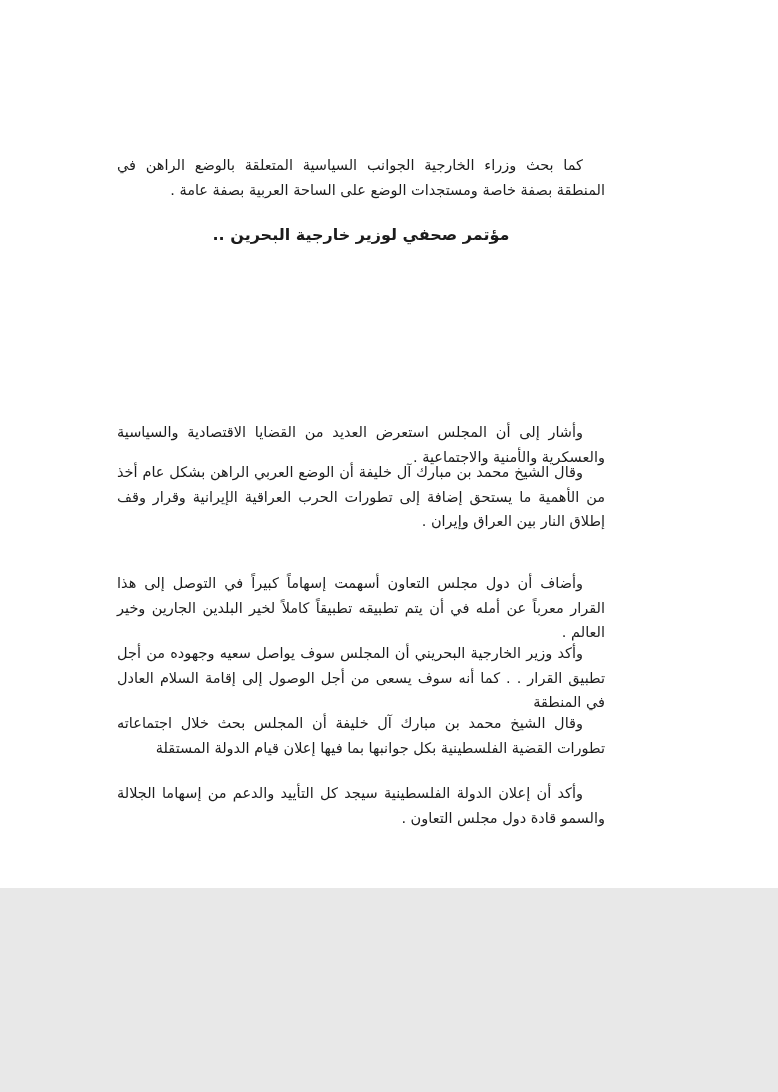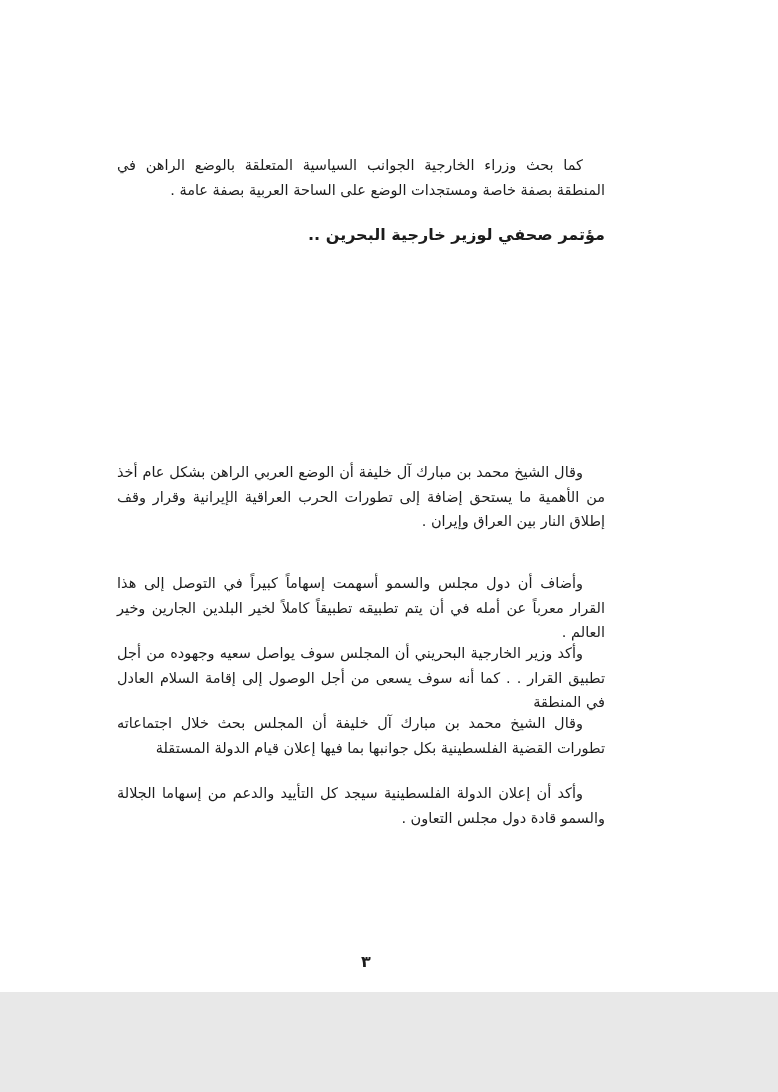--- a/index.html
+++ b/index.html
@@ -3,21 +3,21 @@
 <meta charset="utf-8">
 <style>
   html, body {
     margin: 0;
     padding: 0;
     background: #e8e8e8;
   }
   .page {
     position: relative;
     width: 778px;
-    height: 992px;
+    height: 888px;
     margin: 0 auto;
     background: #ffffff;
     overflow: hidden;
     font-family: "DejaVu Sans", sans-serif;
     color: #1c1c1c;
   }
   .para {
     position: absolute;
     right: 173px;
     width: 488px;
@@ -30,21 +30,21 @@
     font-size: 14.5px;
     line-height: 24.5px;
     letter-spacing: 0.1px;
   }
   .heading {
     position: absolute;
     right: 173px;
     width: 488px;
     margin: 0;
     direction: rtl;
-    text-align: right;
+    text-align: center;
     font-size: 16px;
     font-weight: bold;
     line-height: 26px;
   }
   .page-number {
     position: absolute;
     top: 952px;
     left: 348px;
     width: 36px;
     text-align: center;
@@ -57,24 +57,25 @@
 <body>
 
 <div class="page">
 
   <p class="para" style="top:153px">كما بحث وزراء الخارجية الجوانب السياسية المتعلقة بالوضع الراهن في المنطقة بصفة خاصة ومستجدات الوضع على الساحة العربية بصفة عامة .</p>
 
   <h2 class="heading" style="top:222px">مؤتمر صحفي لوزير خارجية البحرين ..</h2>
 
 
 
+  <p class="para" style="top:420px">وأشار إلى أن المجلس استعرض العديد من القضايا الاقتصادية والسياسية والعسكرية والأمنية والاجتماعية .</p>
 
   <p class="para" style="top:460px">وقال الشيخ محمد بن مبارك آل خليفة أن الوضع العربي الراهن بشكل عام أخذ من الأهمية ما يستحق إضافة إلى تطورات الحرب العراقية الإيرانية وقرار وقف إطلاق النار بين العراق وإيران .</p>
 
-  <p class="para" style="top:571px">وأضاف أن دول مجلس والسمو أسهمت إسهاماً كبيراً في التوصل إلى هذا القرار معرباً عن أمله في أن يتم تطبيقه تطبيقاً كاملاً لخير البلدين الجارين وخير العالم .</p>
+  <p class="para" style="top:571px">وأضاف أن دول مجلس التعاون أسهمت إسهاماً كبيراً في التوصل إلى هذا القرار معرباً عن أمله في أن يتم تطبيقه تطبيقاً كاملاً لخير البلدين الجارين وخير العالم .</p>
 
   <p class="para" style="top:641px">وأكد وزير الخارجية البحريني أن المجلس سوف يواصل سعيه وجهوده من أجل تطبيق القرار . . كما أنه سوف يسعى من أجل الوصول إلى إقامة السلام العادل في المنطقة</p>
 
   <p class="para" style="top:711px">وقال الشيخ محمد بن مبارك آل خليفة أن المجلس بحث خلال اجتماعاته تطورات القضية الفلسطينية بكل جوانبها بما فيها إعلان قيام الدولة المستقلة</p>
 
   <p class="para" style="top:781px">وأكد أن إعلان الدولة الفلسطينية سيجد كل التأييد والدعم من إسهاما الجلالة والسمو قادة دول مجلس التعاون .</p>
 
   <div class="page-number">٣</div>
 
 </div>

